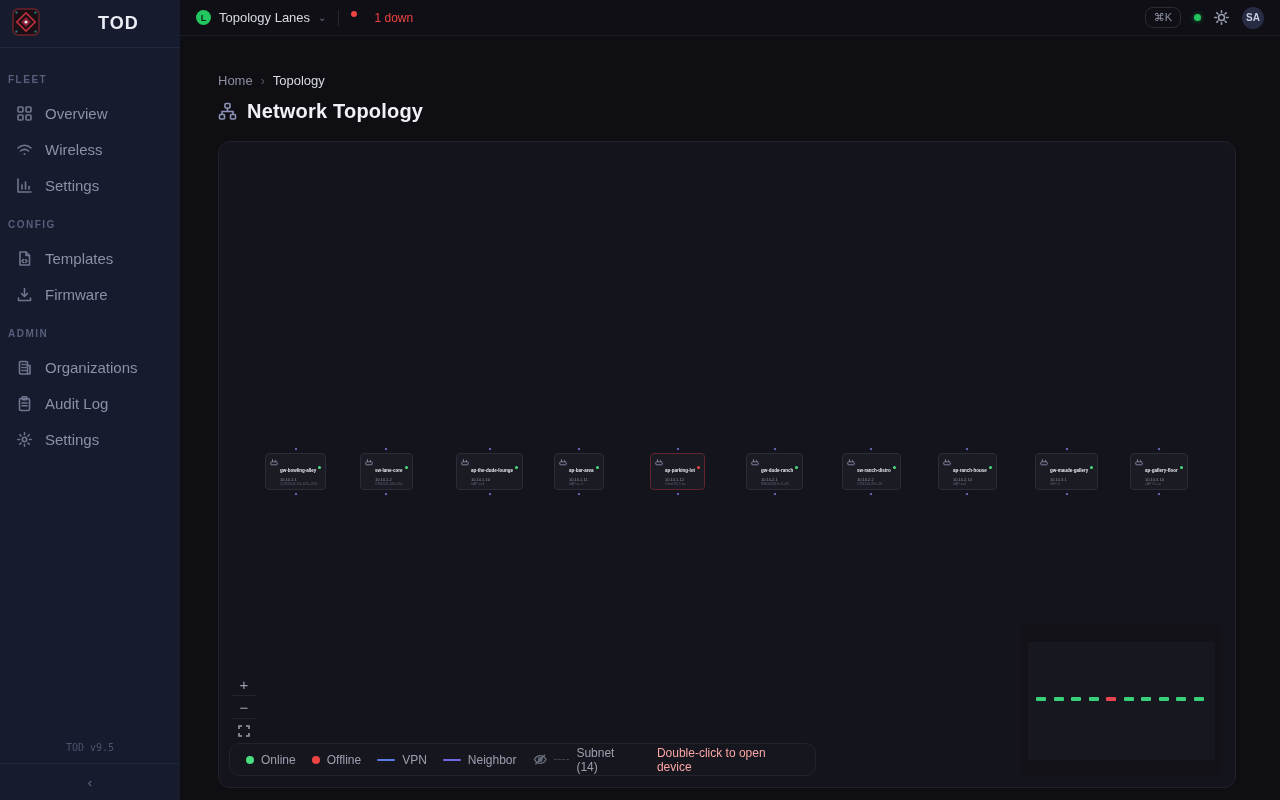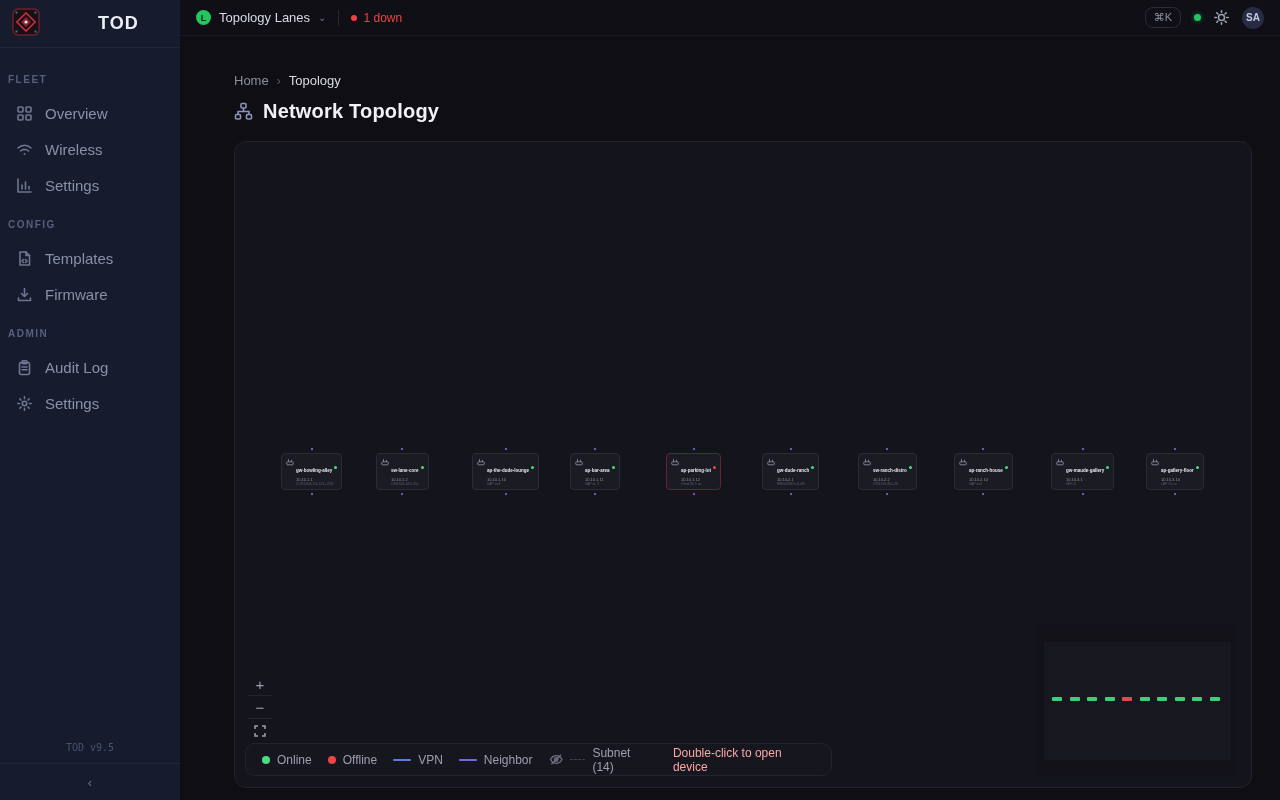--- a/index.html
+++ b/index.html
@@ -28,36 +28,36 @@
   
   .topbar { position:absolute; left:180px; top:0; width:1100px; height:36px;
     background:#0f0f15; border-bottom:1px solid #1b1b24;
     display:flex; align-items:center; padding:0 16px; gap:12px; }
   .org { display:flex; align-items:center; gap:8px; cursor:pointer; }
   .org-avatar { width:15px; height:15px; border-radius:50%; background:#22c55e;
     color:#0b2814; font-size:9px; font-weight:bold; display:flex; align-items:center; justify-content:center; }
   .org-name { font-size:13px; color:#d8dae2; }
   .chev { color:#6b7084; font-size:10px; }
   .tb-divider { width:1px; height:16px; background:#26262f; }
-  .down-badge { display:flex; align-items:center; gap:6px; font-size:12px; color:#ef4444; cursor:pointer; }
+  .down-badge { display:flex; gap:17px; font-size:12px; color:#ef4444; cursor:pointer; }
   .dot { border-radius:50%; display:inline-block; }
   .dot-red { width:6px; height:6px; background:#ef4444; }
   .tb-right { margin-left:auto; display:flex; align-items:center; gap:13px; }
   .kbd-chip { border:1px solid #2b2b38; border-radius:8px; padding:3px 8px;
     font-size:11px; color:#8b90a3; cursor:pointer; }
   .health-dot { width:7px; height:7px; background:#22c55e; border-radius:50%; box-shadow:0 0 5px #22c55e88; }
   .icon-btn { background:none; border:none; cursor:pointer; display:flex; }
   .icon-btn svg { width:15px; height:15px; stroke:#9aa0b4; fill:none; stroke-width:1.6;
     stroke-linecap:round; }
   .user-avatar { width:22px; height:22px; border-radius:50%; background:#272c44;
     color:#c6cbe2; font-size:10px; font-weight:bold; display:flex; align-items:center;
     justify-content:center; cursor:pointer; }
 
   
-  .main { position:absolute; left:196px; top:36px; width:921px; height:764px; }
+  .main { position:absolute; left:180px; top:36px; width:921px; height:764px; }
   .breadcrumb { position:absolute; left:38px; top:37px; display:flex; gap:8px;
     align-items:center; font-size:13px; }
   .crumb-link { color:#8b90a0; cursor:pointer; }
   .crumb-sep { color:#565b6b; font-size:12px; }
   .crumb-current { color:#d9dbe3; }
   .page-title-row { position:absolute; left:38px; top:64px; display:flex; gap:10px; align-items:center; }
   .page-title-row svg { width:19px; height:19px; stroke:#8d92b8; fill:none; stroke-width:1.6; }
   .page-title { font-size:20px; font-weight:bold; color:#f0f1f6; letter-spacing:.2px; }
 
   
@@ -169,20 +169,28 @@
     <div class="nav-item">
       <svg viewBox="0 0 17 17">
           <path d="M8.5 2.5 V10"></path>
           <path d="M5.5 7.5 L8.5 10.5 L11.5 7.5"></path>
           <path d="M2.5 12 V14.5 H14.5 V12"></path>
         </svg>
       <span>Firmware</span>
     </div>
 
     <div class="nav-section-title">ADMIN</div>
+    <div class="nav-item">
+      <svg viewBox="0 0 17 17">
+          <rect x="3.5" y="2.5" width="8" height="12.5" rx="1"></rect>
+          <path d="M11.5 6.5 H14 V15 H11.5"></path>
+          <path d="M6 5.5 H7.2 M8.8 5.5 H10 M6 8.5 H7.2 M8.8 8.5 H10 M6 11.5 H7.2 M8.8 11.5 H10"></path>
+        </svg>
+      <span>Organizations</span>
+    </div>
     <div class="nav-item">
       <svg viewBox="0 0 17 17">
           <rect x="3.5" y="3.5" width="10" height="12" rx="1.5"></rect>
           <rect x="6" y="1.8" width="5" height="3" rx="1"></rect>
           <path d="M6 8 H11 M6 10.8 H11"></path>
         </svg>
       <span>Audit Log</span>
     </div>
     <div class="nav-item">
       <svg viewBox="0 0 17 17">

